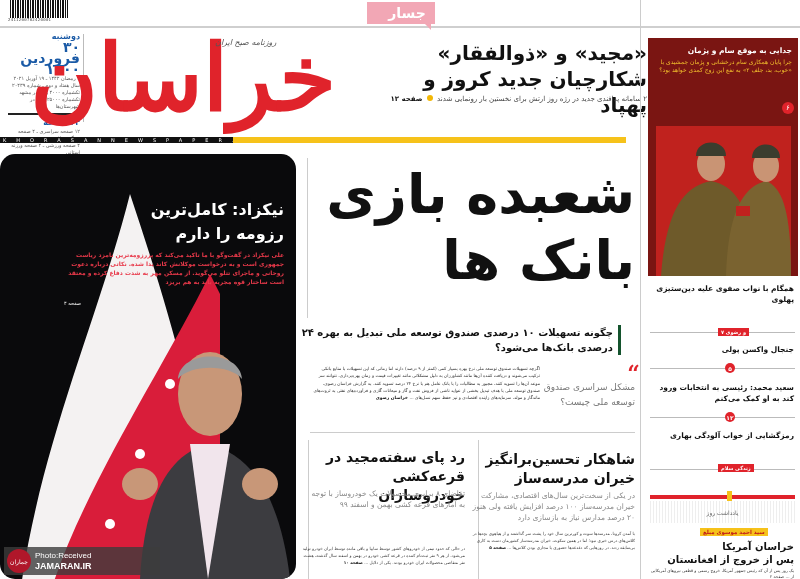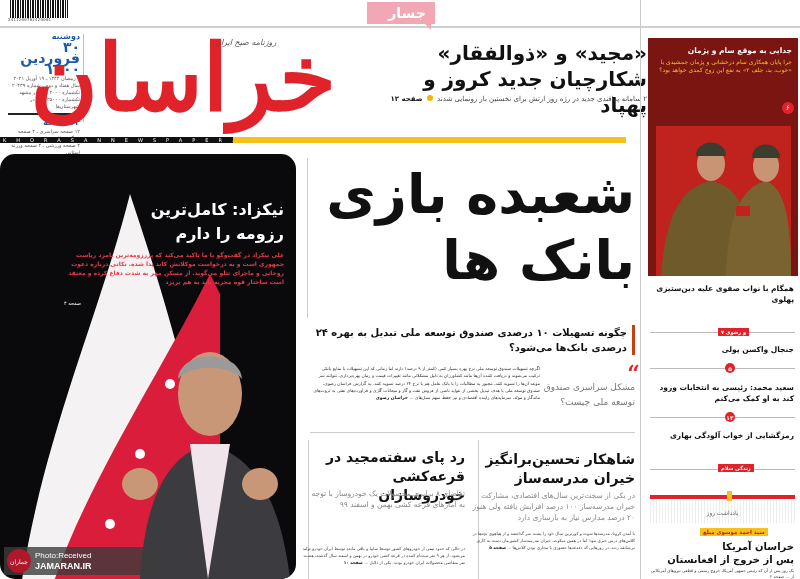--- a/index.html
+++ b/index.html
@@ -48,21 +48,21 @@
   #photo-credit { left: 4px; top: 393px; width: 156px; height: 28px; background: rgba(60,60,60,0.8); display:flex; align-items:center; }
   #credit-logo { width: 24px; height: 24px; border-radius:50%; background:#b0172a; color:#fff; font-size:6px; display:flex; align-items:center; justify-content:center; margin: 0 4px 0 3px; }
   #credit-text { color:#fff; font-size: 8px; line-height: 10px; font-family: "Liberation Sans", sans-serif; }
   #credit-text .l2 { font-weight: bold; font-size: 9px; }
 
   
   #main-headline { right: 165px; top: 162px; width: 330px; font-size: 54px; font-weight: 900; line-height: 66px; color:#111; }
   #main-vrule { left: 307px; top: 158px; width: 1px; height: 160px; background:#ccc; }
 
   
-  #subhead { right: 165px; top: 325px; width: 325px; font-size: 10px; font-weight: bold; line-height: 15px; border-right: 3px solid #c2410c; padding-right: 5px; }
+  #subhead { right: 179px; top: 325px; width: 325px; font-size: 10px; font-weight: bold; line-height: 15px; border-right: 3px solid #14532d; padding-right: 5px; }
   #body-text { left: 312px; top: 365px; width: 228px; font-size: 4.4px; line-height: 7.3px; color:#333; }
   #body-text .src { font-weight:bold; color:#111; }
   #quote-mark { right: 160px; top: 360px; font-size: 22px; font-weight: bold; color:#e0232b; font-family: "DejaVu Serif", serif; }
   #quote-text { right: 165px; top: 380px; width: 100px; font-size: 9px; line-height: 15px; color:#777; }
   #hrule-mid { left: 310px; top: 432px; width: 325px; height: 1px; background:#ccc; }
 
   
   .col-vrule { width:1px; background:#ccc; }
   #story-school-title { right: 165px; top: 450px; width: 160px; font-size: 14px; font-weight: bold; line-height: 19px; }
   #story-school-dek { right: 165px; top: 490px; width: 165px; font-size: 7.5px; line-height: 11px; color:#888; }

